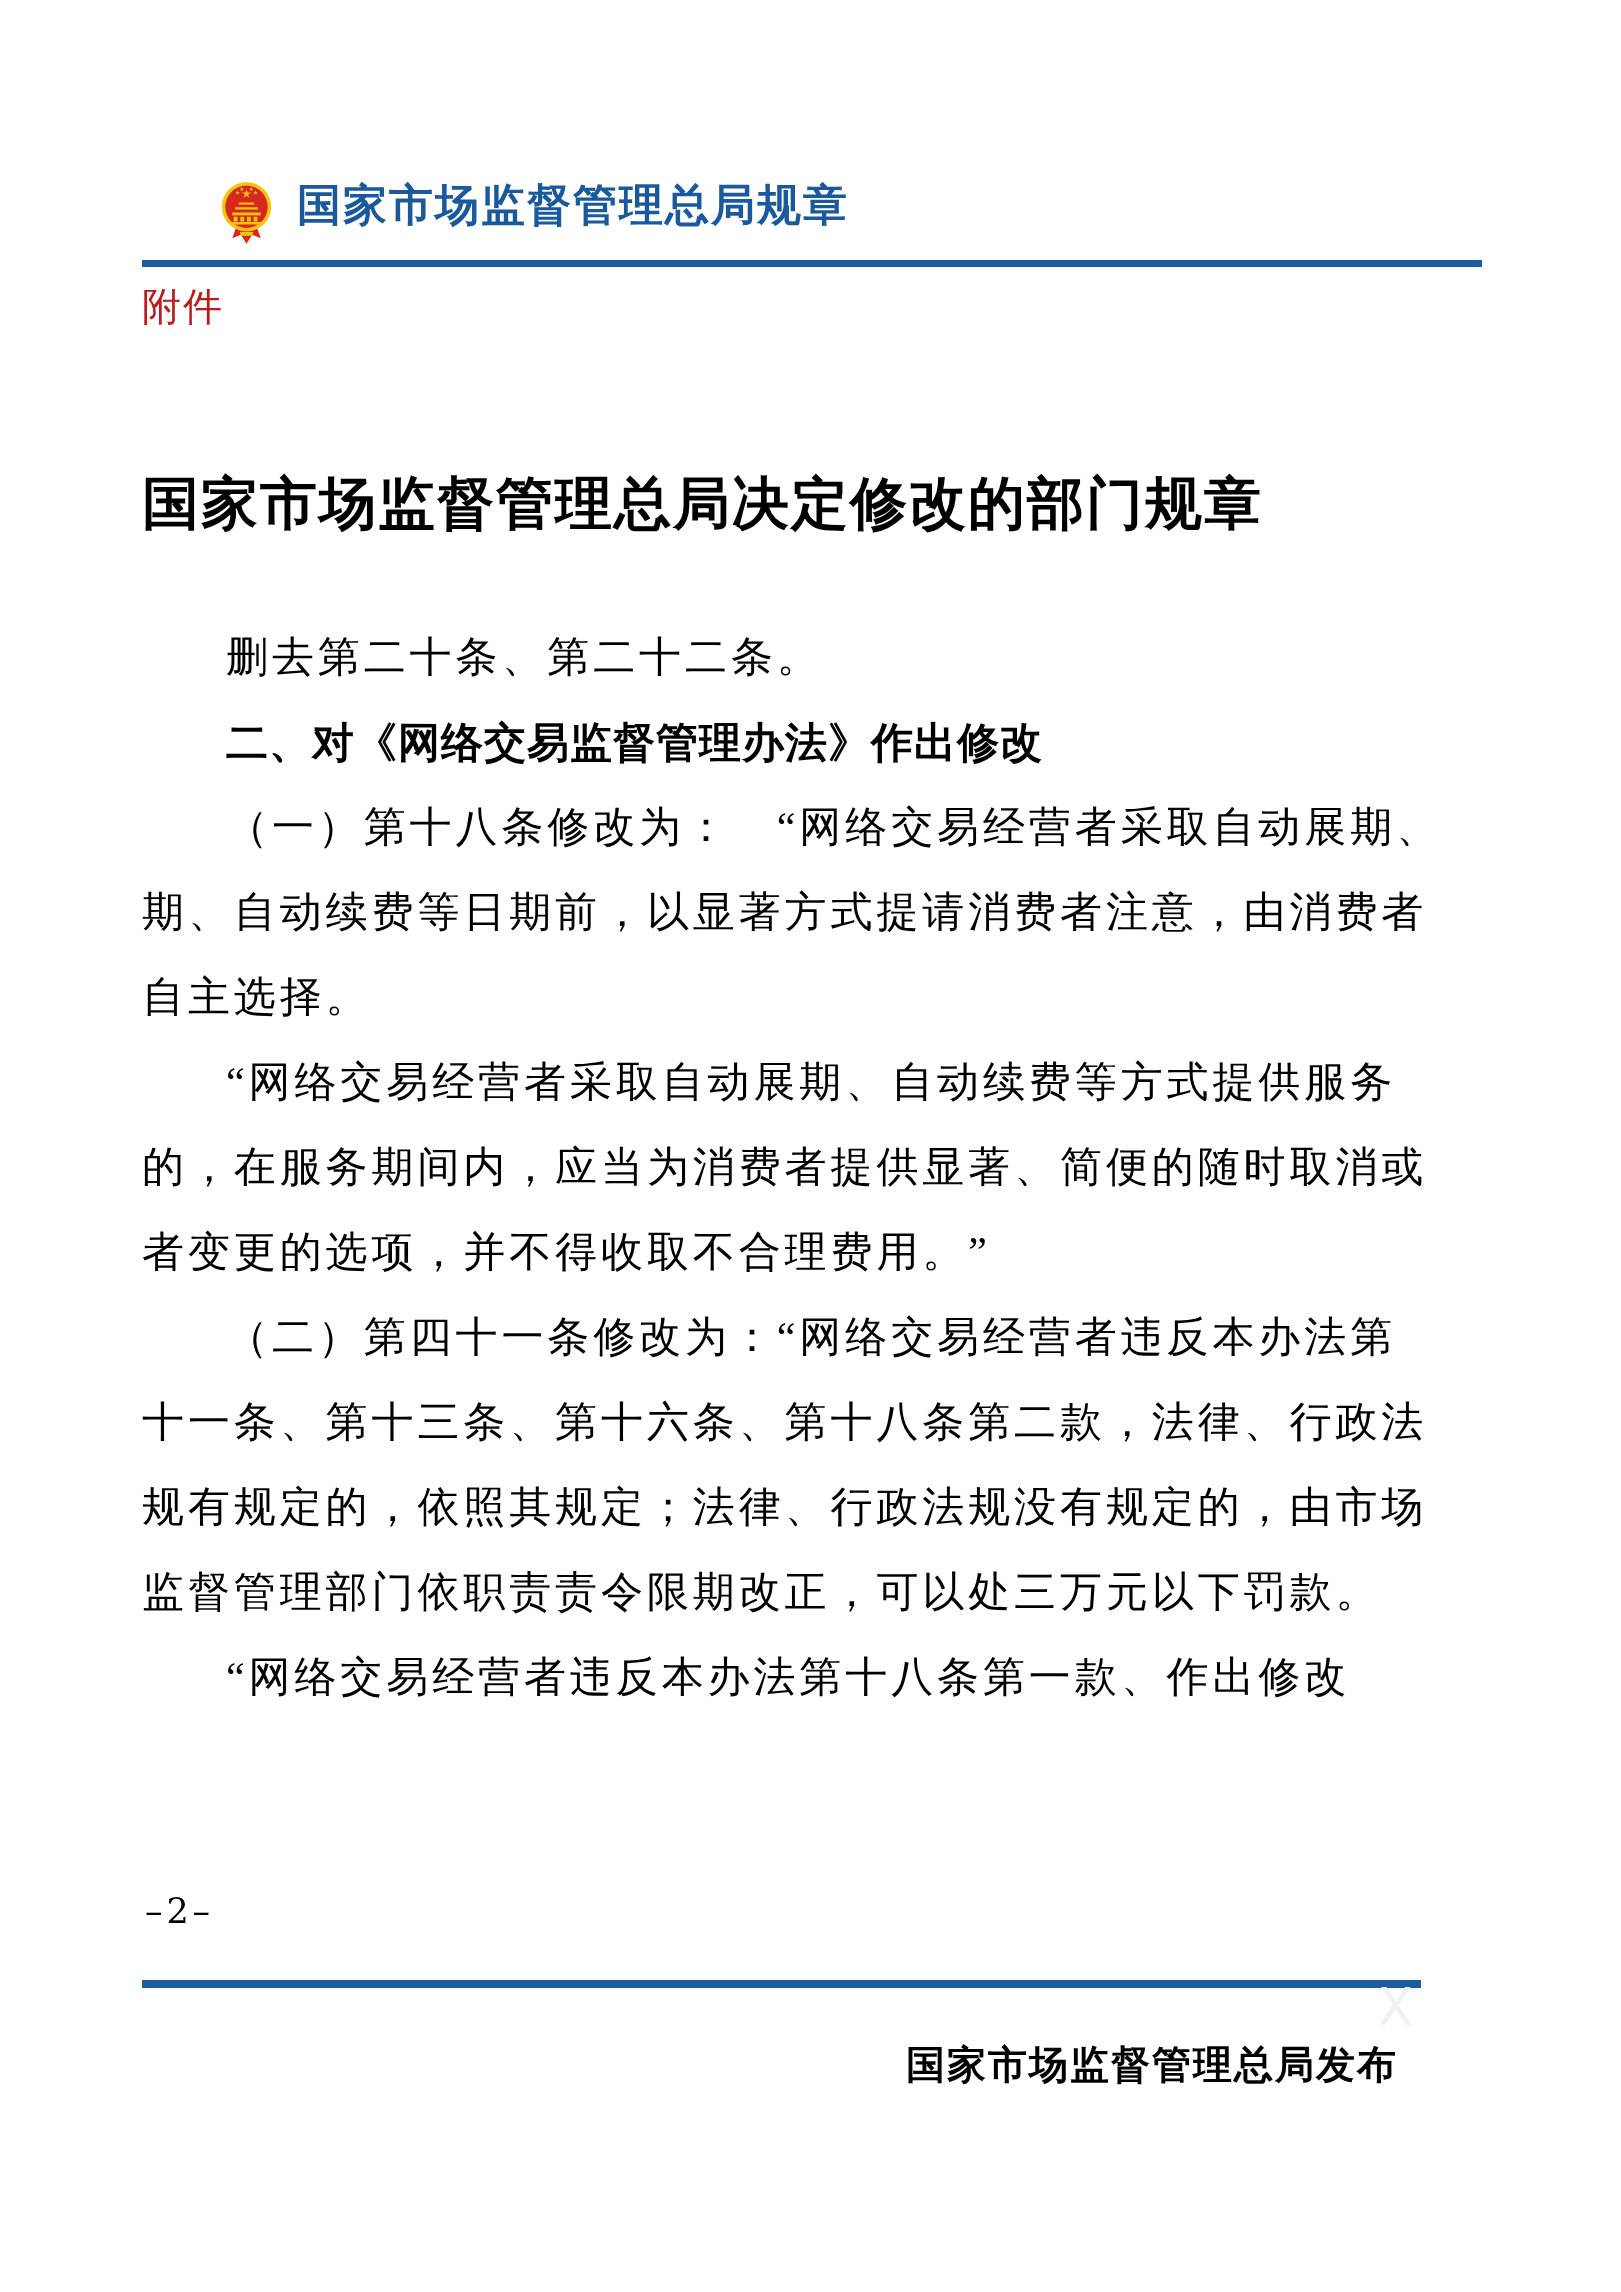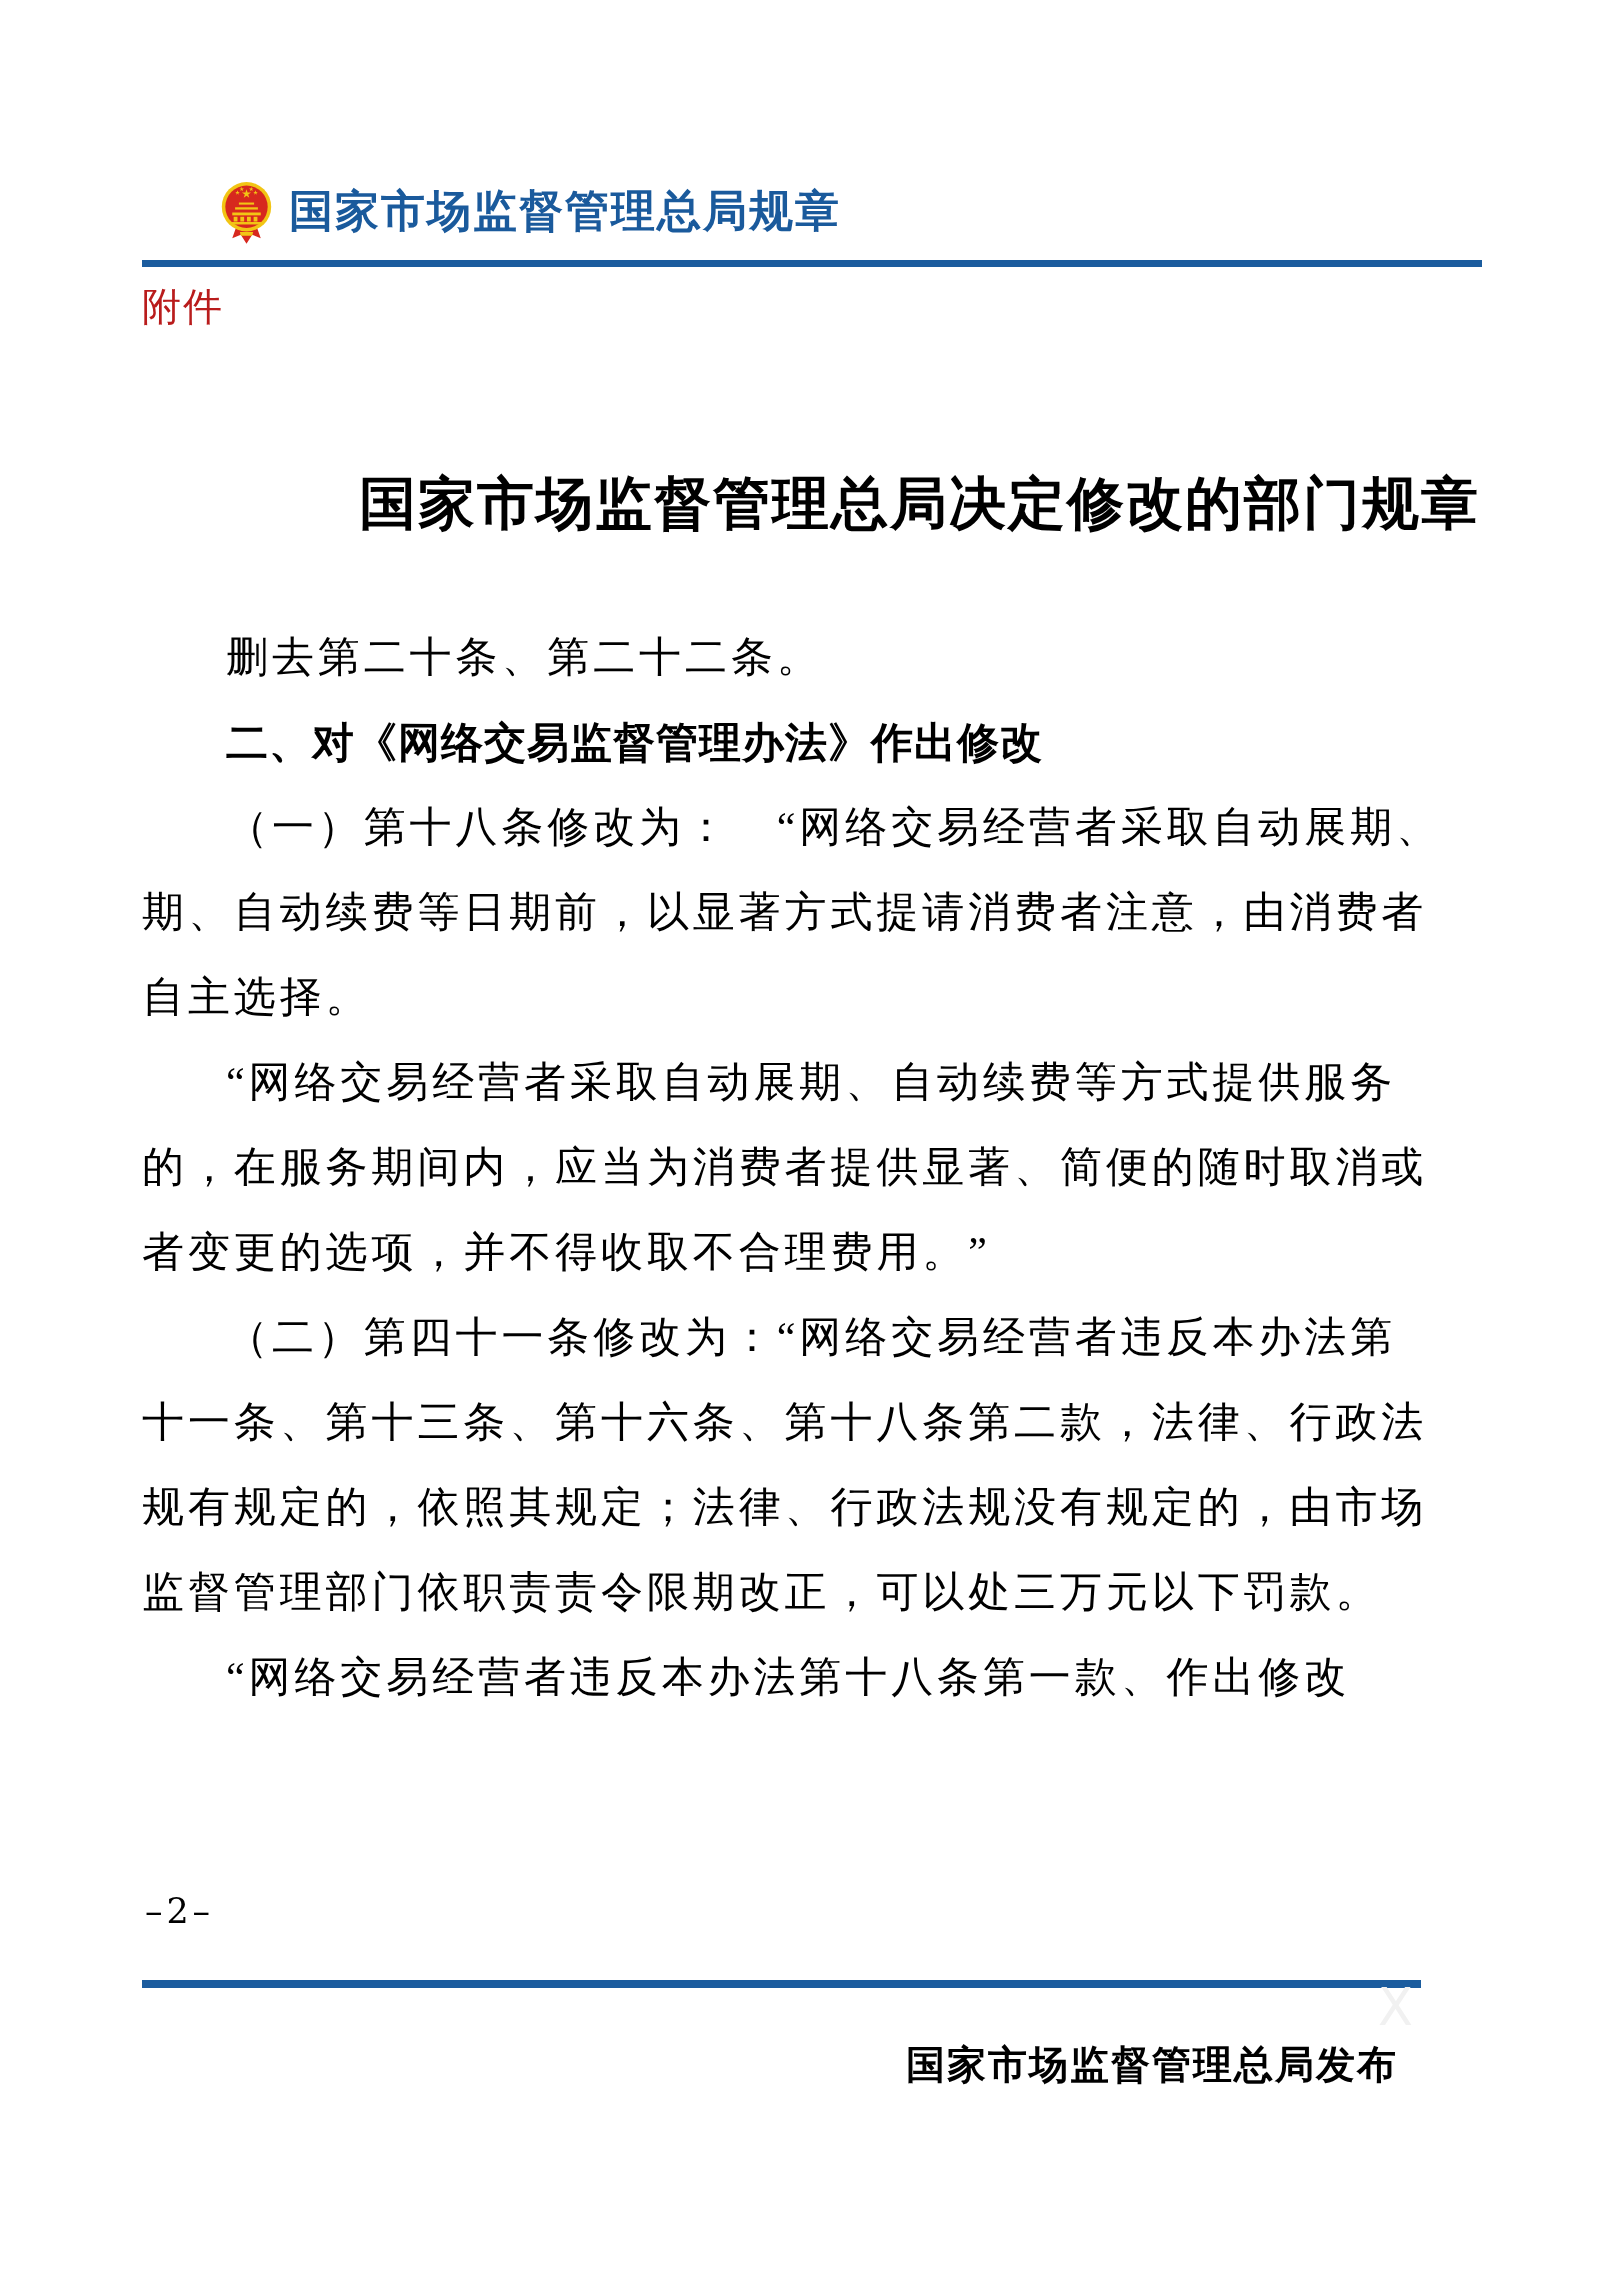--- a/index.html
+++ b/index.html
@@ -12,22 +12,22 @@
     font-family: "DejaVu Serif", serif;
     color: #000000;
   }
 
   
   .header-banner {
     position: absolute;
     left: 218px;
     top: 180px;
     display: flex;
-    align-items: flex-end;
-    gap: 14px;
+    align-items: flex-start;
+    gap: 22px;
   }
   .emblem-box { width: 57px; height: 65px; flex: 0 0 auto; }
   .banner-title {
     font-family: "DejaVu Sans", sans-serif;
     font-weight: bold;
     font-size: 44px;
     letter-spacing: 2px;
     color: #1a5a9c;
     white-space: nowrap;
     transform: translateY(-3.9px);
@@ -52,21 +52,21 @@
     color: #b91c1c;
     letter-spacing: 2px;
   }
 
   
   .doc-title {
     position: absolute;
     left: 142px;
     top: 465px;
     width: 1338px;
-    text-align: right;
+    text-align: left;
     font-family: "DejaVu Serif", serif;
     font-weight: bold;
     font-size: 57px;
     line-height: 76px;
     letter-spacing: 2px;
     white-space: nowrap;
   }
 
   
   .doc-content {

